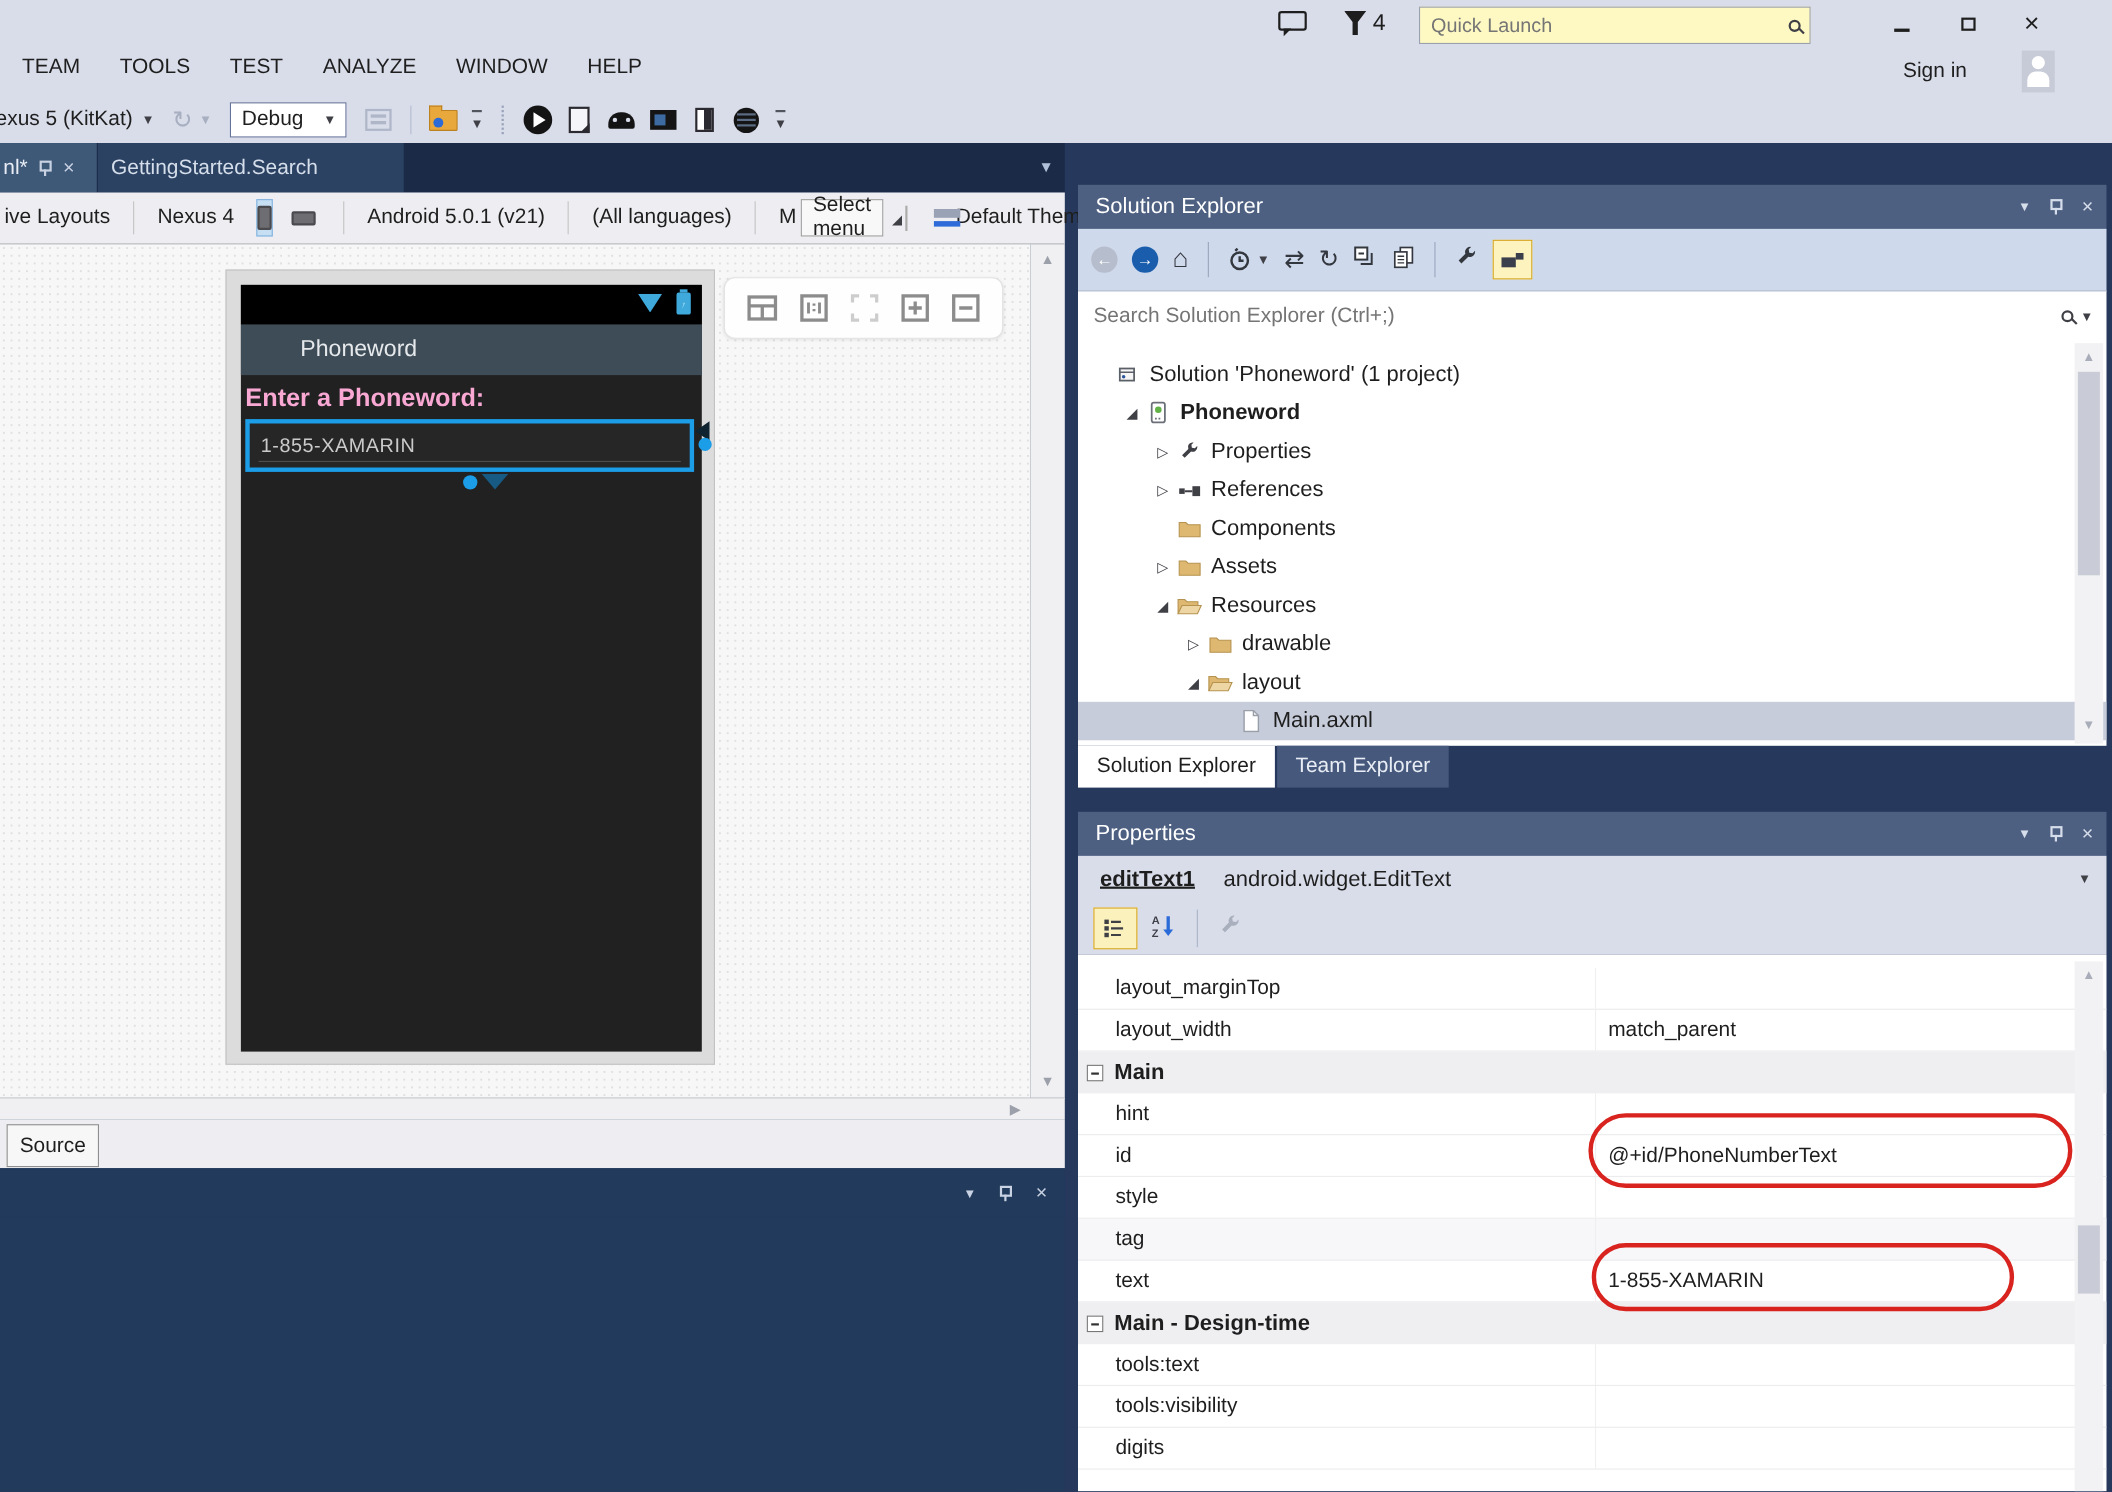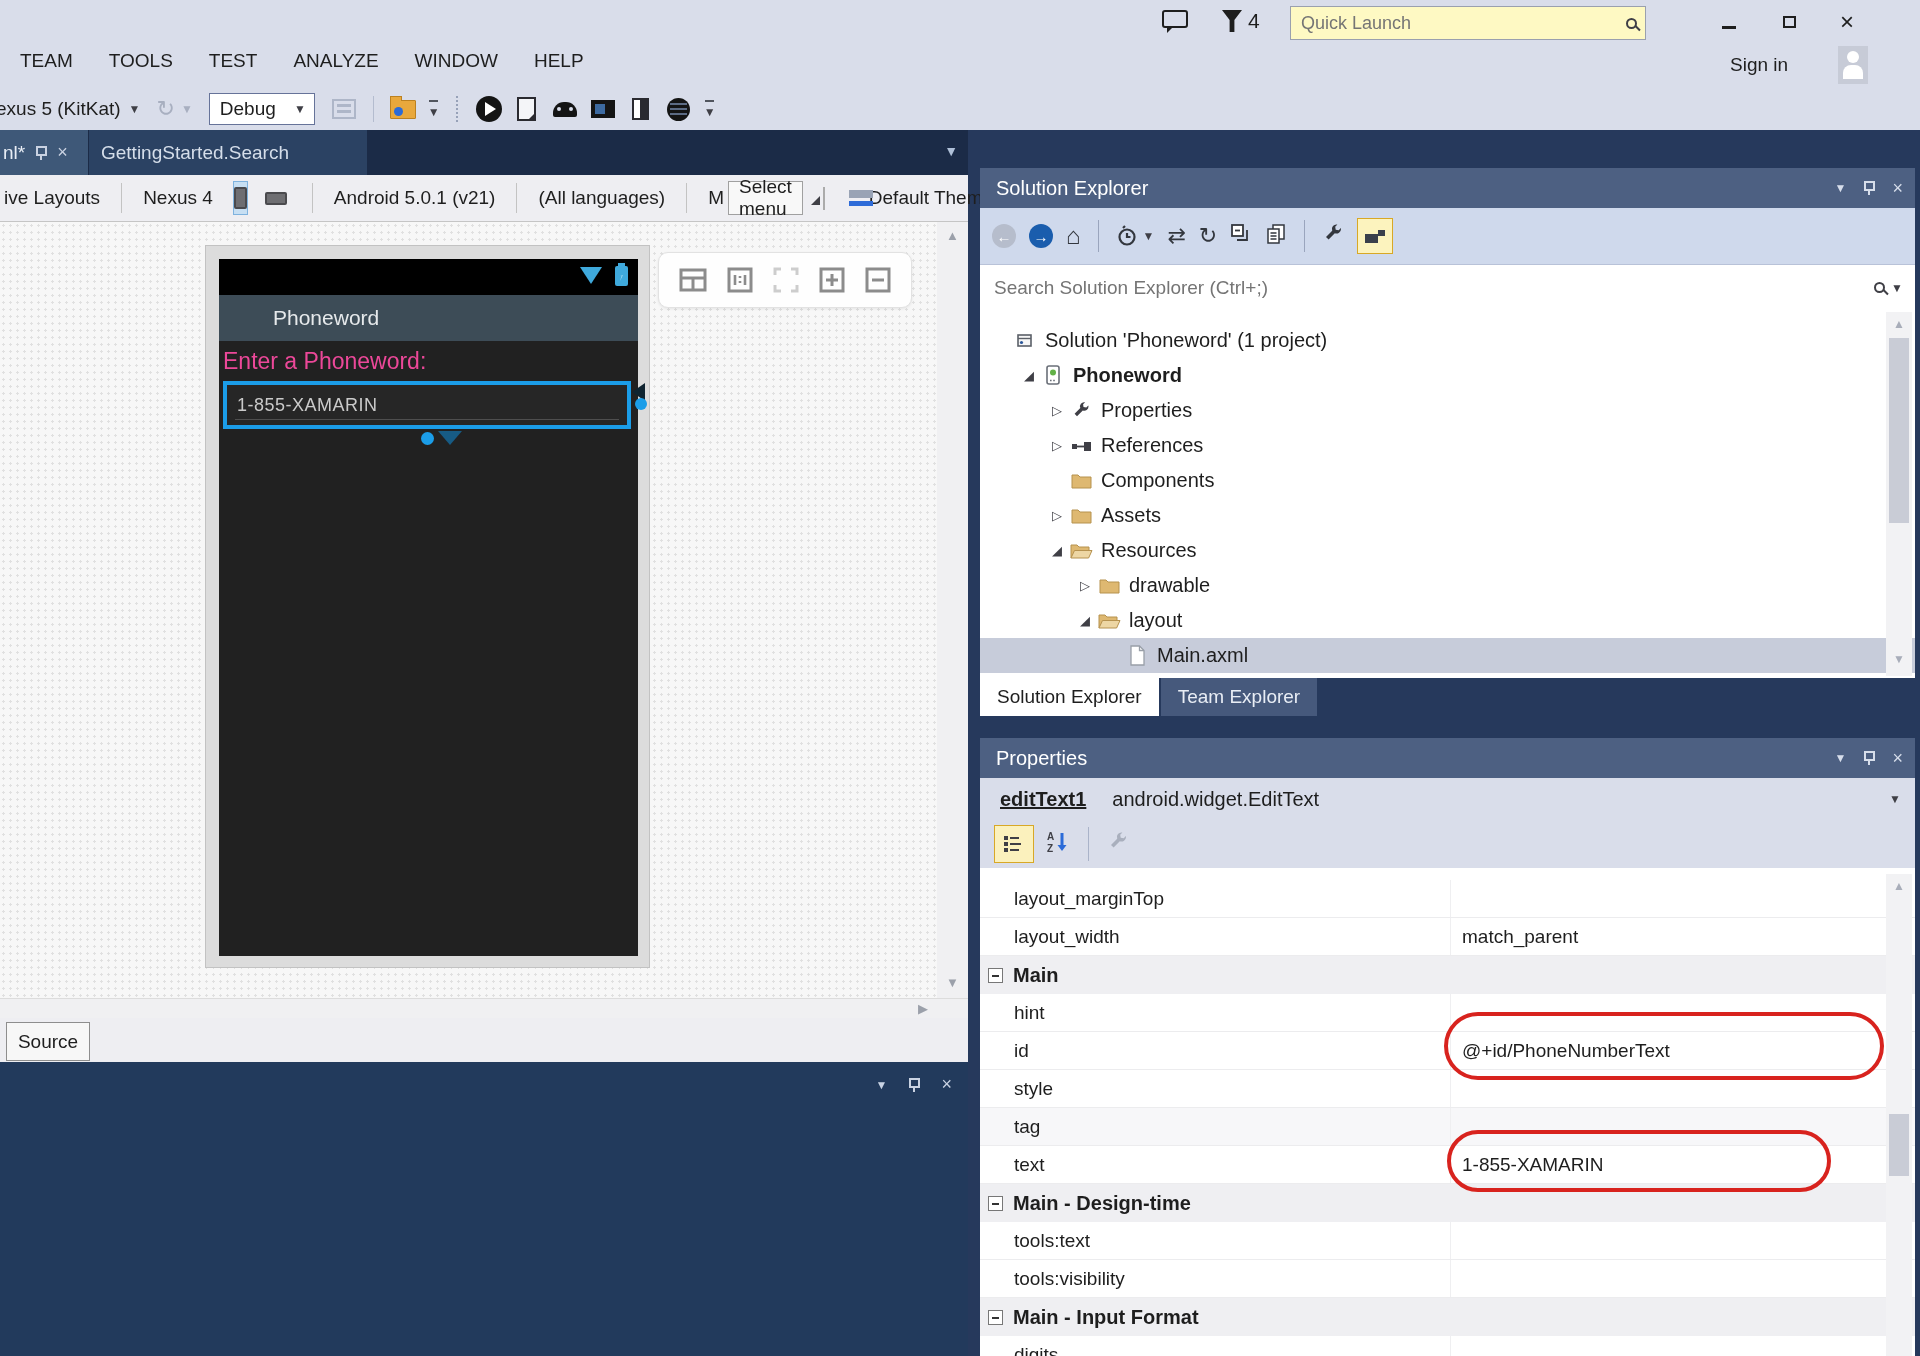--- a/index.html
+++ b/index.html
@@ -99,21 +99,21 @@
   .phone-frame{position:absolute;left:205px;top:115px;width:445px;height:723px;background:#DCDCDC;border:1px solid #C2C2C2;}
   .phone-screen{position:absolute;left:13px;top:13px;width:419px;height:697px;background:#212121;}
   .statusbar{position:absolute;left:0;top:0;width:100%;height:36px;background:#000;}
   .wifi{position:absolute;right:36px;top:8px;width:22px;height:17px;background:#3FA9DC;clip-path:polygon(50% 100%,0 0,100% 0);}
   .batt{position:absolute;right:10px;top:7px;width:13px;height:20px;background:#3FA9DC;border-radius:2px;}
   .batt::before{content:'';position:absolute;left:3px;top:-3px;width:7px;height:3px;background:#3FA9DC;}
   .batt::after{content:'';position:absolute;left:5px;top:4px;width:3px;height:11px;background:#9CD9F2;clip-path:polygon(100% 0,0 55%,100% 45%,0 100%,60% 45%,0 55%);}
   .actionbar{position:absolute;left:0;top:36px;width:100%;height:46px;background:#3D4C57;display:flex;align-items:center;}
   .app-title{margin-left:54px;font-size:21px;color:#E6E9EB;}
   .prompt{position:absolute;left:0;top:82px;width:100%;height:40px;display:flex;align-items:center;}
-  .prompt span{margin-left:4px;font-size:23px;color:#ec4899;}
+  .prompt span{margin-left:4px;font-size:23px;color:#f9a8d4;font-weight:bold;}
   .edittext{position:absolute;left:4px;top:122px;width:408px;height:48px;border:4px solid #1B9DE8;background:#262626;
             display:flex;align-items:center;}
   .edittext span{margin-left:10px;font-size:18px;color:#CACACA;letter-spacing:.5px;}
   .edittext::after{content:'';position:absolute;left:8px;right:8px;bottom:5px;height:1px;background:#4E4E4E;}
   .h-tri-left{position:absolute;left:426px;top:137px;width:0;height:0;border-top:9px solid transparent;border-bottom:9px solid transparent;border-right:13px solid #0F2430;}
   .h-circ-right{position:absolute;left:429px;top:152px;width:12px;height:12px;border-radius:50%;background:#1B9DE8;}
   .h-dot-bottom{position:absolute;left:215px;top:186px;width:13px;height:13px;border-radius:50%;background:#1B9DE8;}
   .h-tri-down{position:absolute;left:232px;top:185px;width:0;height:0;border-left:12px solid transparent;border-right:12px solid transparent;border-top:14px solid #175B84;}
 
   .float-toolbar{position:absolute;left:658px;top:122px;width:254px;height:56px;background:#FEFEFE;border:1px solid #E2E2E2;
@@ -627,24 +627,20 @@
         <span>Main - Design-time</span>
       </div>
       <div class="prow">
         <span class="pname">tools:text</span>
         <span class="pval"></span>
       </div>
       <div class="prow">
         <span class="pname">tools:visibility</span>
         <span class="pval"></span>
       </div>
-      <div class="psec">
-        <span class="mbox"></span>
-        <span>Main - Input Format</span>
-      </div>
       <div class="prow">
         <span class="pname">digits</span>
         <span class="pval"></span>
       </div>
     </div>
   <div class="prop-scroll">
     <span class="up">▲</span>
       <span class="thumb"></span>
   </div>
 

